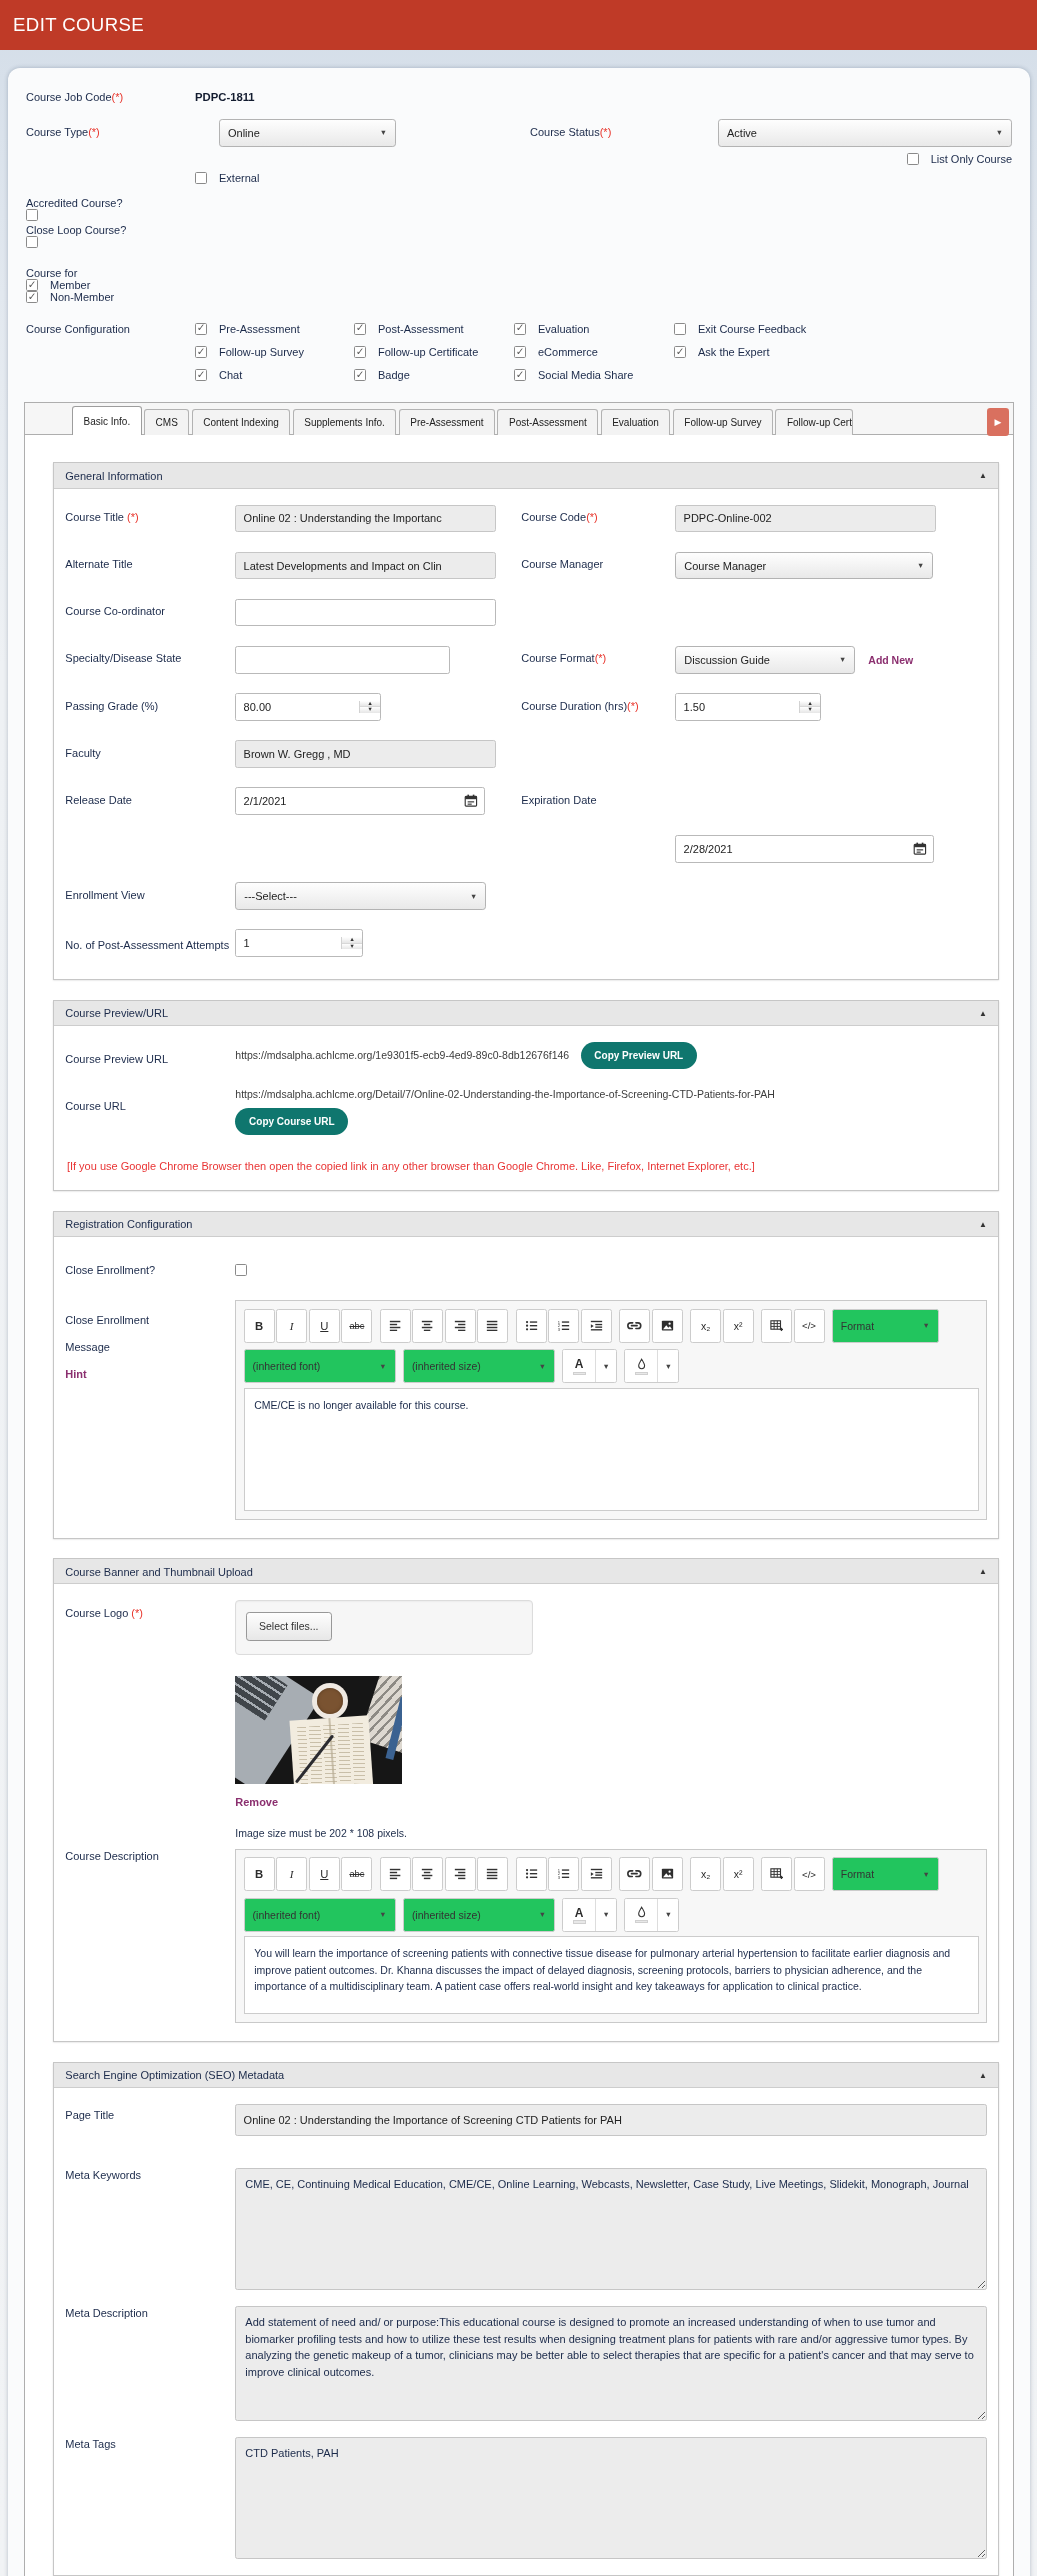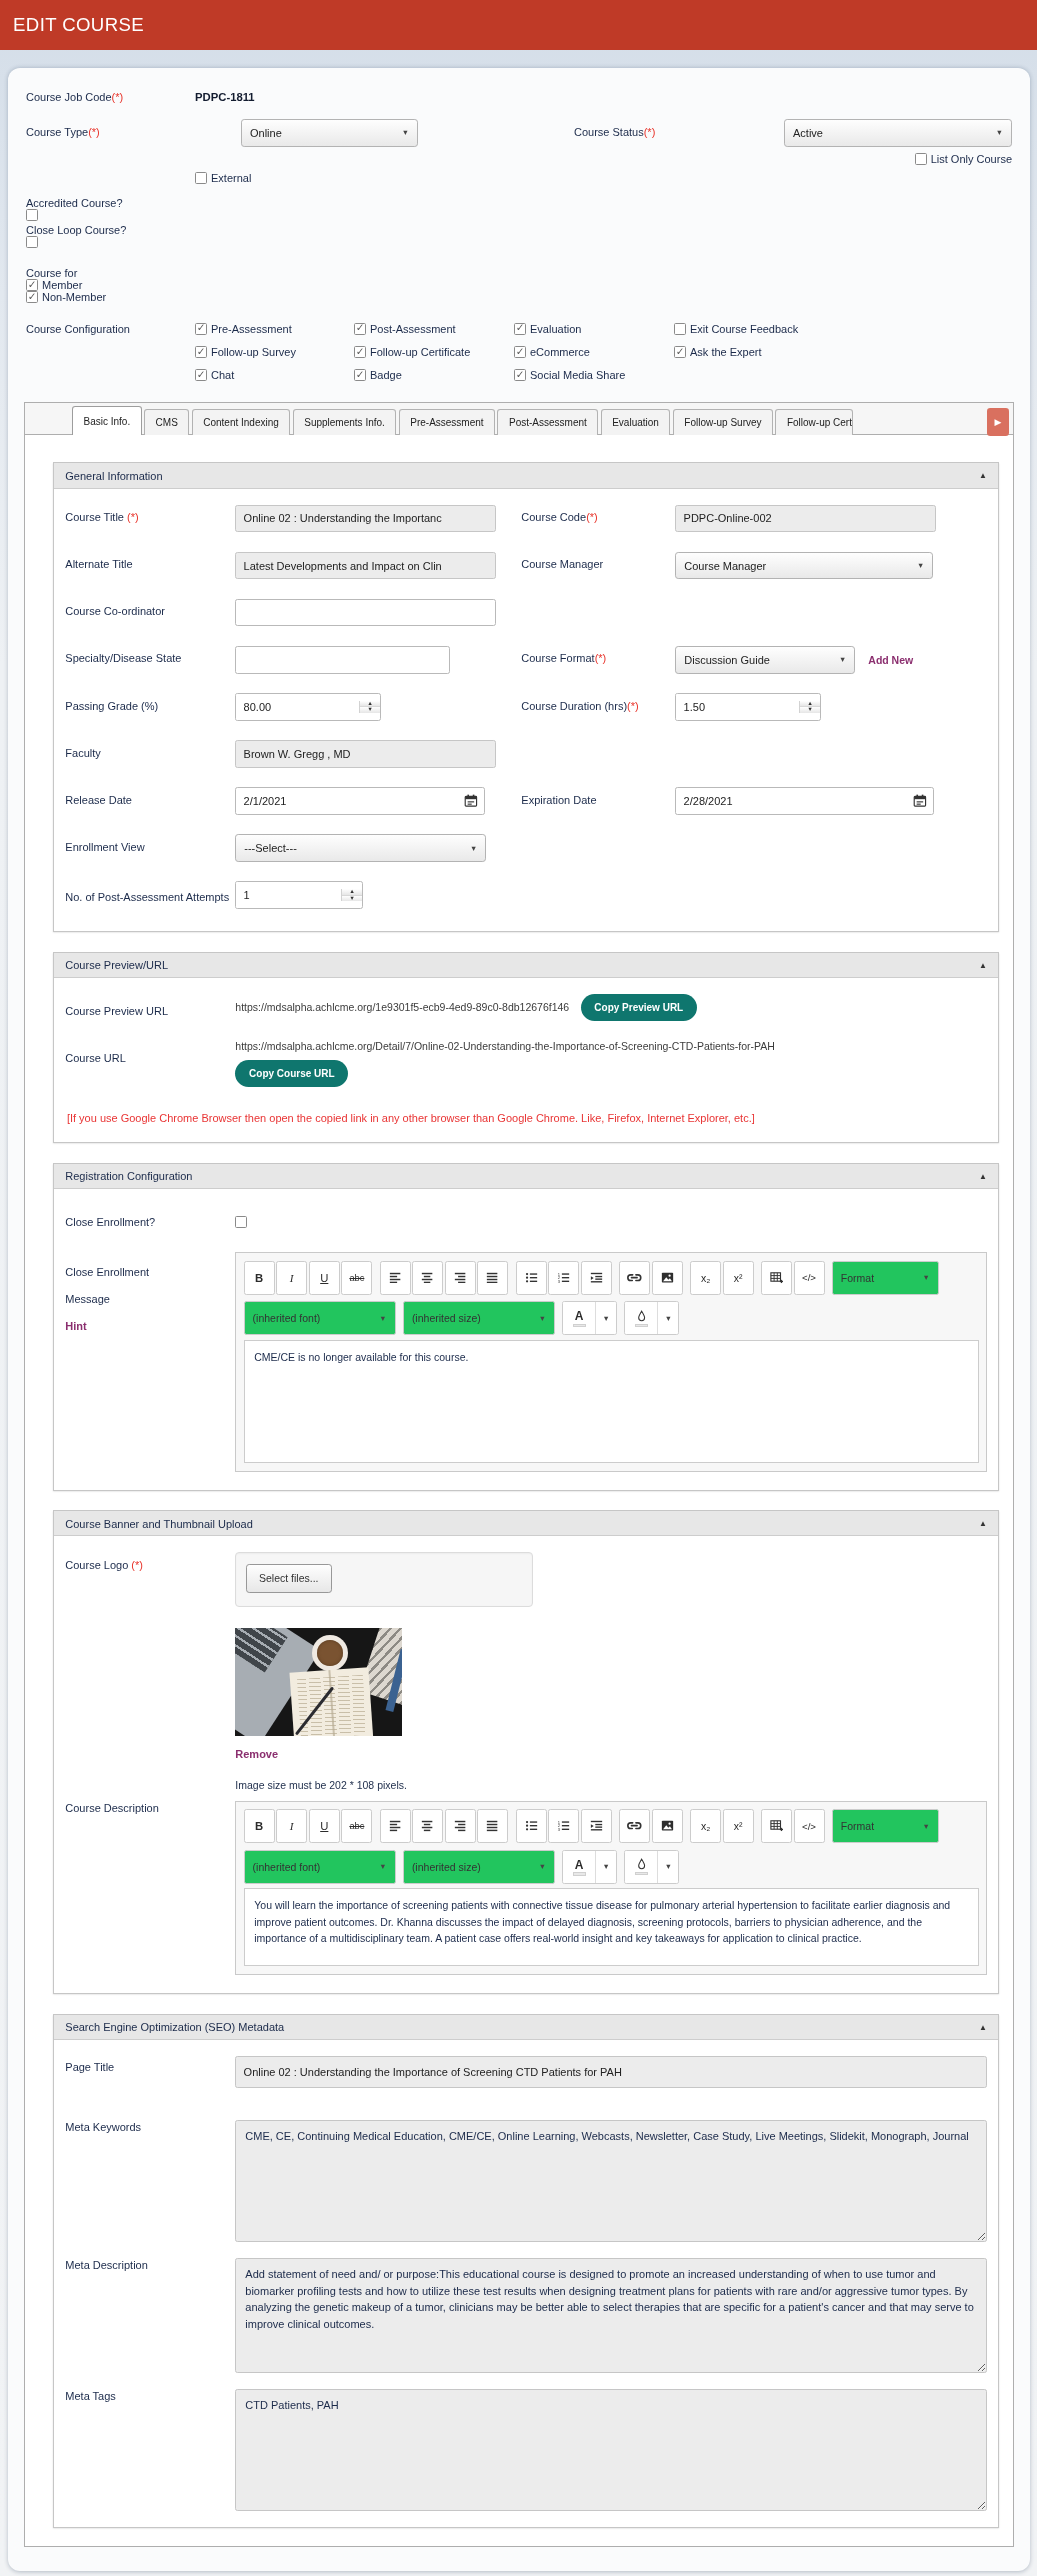--- a/index.html
+++ b/index.html
@@ -20,21 +20,21 @@
   .tlabel { width:169px; font-size:11px; color:#1b2a4a; padding-top:6.5px; flex-shrink:0; }
   .tlabel.nopad { padding-top:0; }
   .req { color:#e8332a; }
   .boldval { font-weight:bold; font-size:11.3px; color:#131c30; padding-top:0; }
   
   .sel { display:inline-flex; align-items:center; justify-content:space-between; background:linear-gradient(#fefefe,#e9e9e9); border:0.8px solid #b3b3b3; border-radius:3.2px; height:27.6px; padding:0 8px; font-size:11px; color:#222; cursor:default; }
   .sel .caret { font-size:7.3px; color:#444; margin-left:8px; }
   
   .cb { width:12px; height:12px; border:0.8px solid #8a8a8a; background:#fff; display:inline-block; position:relative; flex-shrink:0; border-radius:1.6px; }
   .cb[data-checked="true"]::after { content:"✓"; position:absolute; top:-2.4px; left:0.8px; font-size:10.5px; color:#5a5a5a; }
-  .cbrow { display:flex; align-items:center; gap:4px; font-size:11px; color:#1b2a4a; }
+  .cbrow { display:flex; align-items:center; gap:12px; font-size:11px; color:#1b2a4a; }
   .cfggrid { display:grid; grid-template-columns:159px 160px 160px auto; row-gap:11.3px; }
   
   .tabs-panel { margin:0 16px 19.5px; border:0.8px solid #aeaeae; background:#fff; }
   .tabstrip { position:relative; background:#f6f6f6; border-bottom:0.8px solid #aeaeae; padding:5.7px 36px 0 47px; display:flex; gap:2.4px; }
   .tab { border:0.8px solid #b2b2b2; border-bottom:none; border-radius:3.2px 3.2px 0 0; background:#f3f3f3; padding:7.3px 10.5px 6.5px; font-size:10px; color:#222; white-space:nowrap; position:relative; margin-bottom:-0.8px; cursor:pointer; }
   .tab.active { background:#fff; padding-top:9.7px; margin-top:-3.2px; border-color:#9d9d9d; z-index:2; }
   .tab.clipped { max-width:78px; overflow:hidden; }
   .tab-scroll { position:absolute; right:4px; top:4.9px; width:22px; height:28px; border:none; border-radius:3.2px; background:#d9705f; color:#fff; font-size:9px; cursor:pointer; }
   .tabcontent { padding:27.6px 0 6.5px; }
   
@@ -124,21 +124,21 @@
 
     <div class="trow mb8">
       <div class="tlabel"><span>Course Type</span><span class="req">(*)</span></div>
       <div style="width:287px;">
         <div class="sel" style="width:177px;">
           <span>Online</span>
           <span class="caret">▼</span>
         </div>
       </div>
       <div class="tlabel" style="width:164px;"><span>Course Status</span><span class="req">(*)</span></div>
-      <div class="sel" style="width:228px;">
+      <div class="sel" style="width:294px;">
         <span>Active</span>
         <span class="caret">▼</span>
       </div>
     </div>
 
     <div class="trow mb8">
       <div class="tlabel"></div>
       <label class="cbrow">
         <span class="cb" data-checked="false"></span>
         <span>List Only Course</span>
@@ -334,21 +334,21 @@
                       <rect x="4.2" y="0.8" width="2" height="3.6" fill="#333"></rect>
                       <rect x="10.8" y="0.8" width="2" height="3.6" fill="#333"></rect>
                       <rect x="4.5" y="9" width="8" height="1.4" fill="#333"></rect>
                       <rect x="4.5" y="11.8" width="5" height="1.4" fill="#333"></rect>
                     </svg>
                 </button>
               </div>
             </div>
             <div class="gcol2">
               <div class="flabel2">Expiration Date</div>
-              <div class="date" style="width:259px;">
+              <div class="date" style="width:259px;margin-top:48px;">
                 <input value="2/28/2021" style="">
                 <button class="calbtn">
                   <svg width="13.8" height="13.8" viewBox="0 0 17 17">
                       <rect x="1.5" y="3" width="14" height="12" rx="1" fill="none" stroke="#333" stroke-width="1.4"></rect>
                       <rect x="1.5" y="3" width="14" height="3.4" fill="#333"></rect>
                       <rect x="4.2" y="0.8" width="2" height="3.6" fill="#333"></rect>
                       <rect x="10.8" y="0.8" width="2" height="3.6" fill="#333"></rect>
                       <rect x="4.5" y="9" width="8" height="1.4" fill="#333"></rect>
                       <rect x="4.5" y="11.8" width="5" height="1.4" fill="#333"></rect>
                     </svg>

